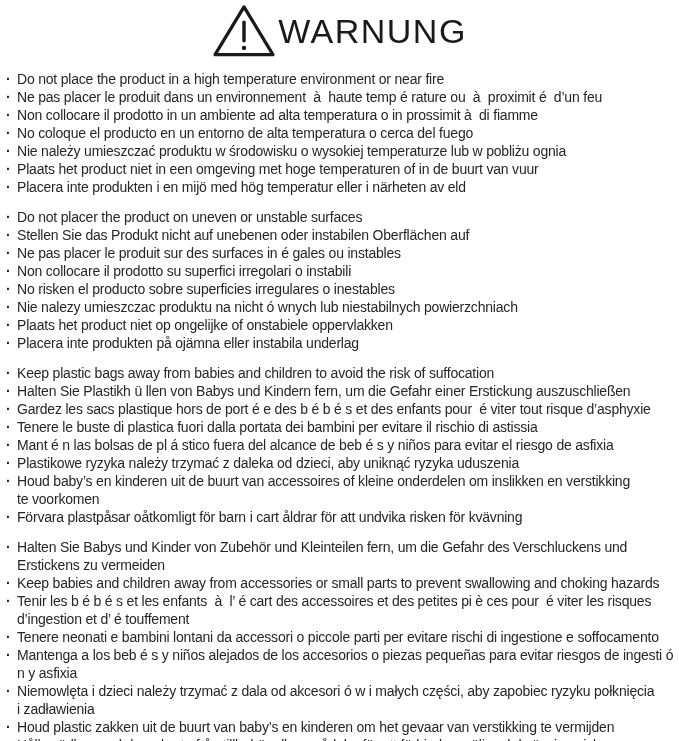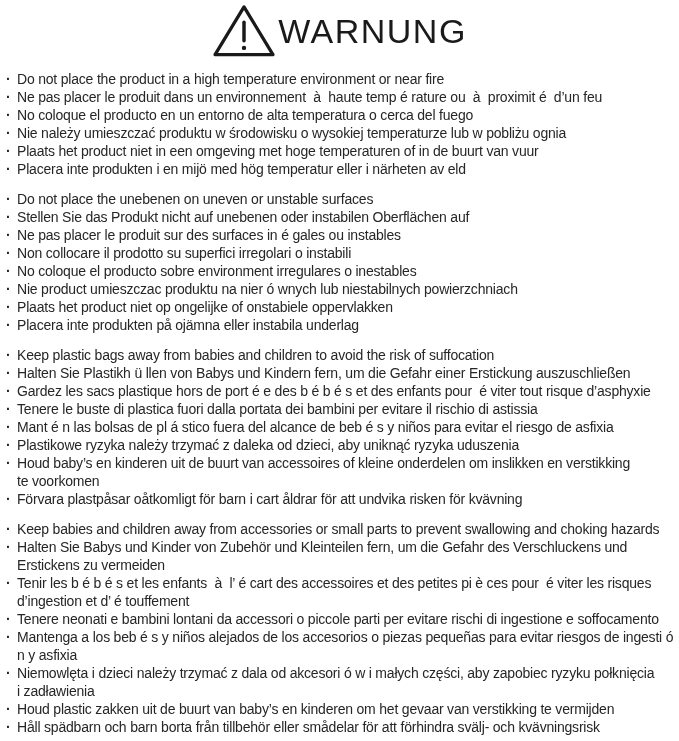--- a/index.html
+++ b/index.html
@@ -62,35 +62,36 @@
         <circle cx="33" cy="45.5" r="2.3" fill="#1a1a1a"></circle>
       </svg>
     </span>
     <span class="title">WARNUNG</span>
   </div>
 
   <section>
     <ul class="warn-list">
       <li>Do not place the product in a high temperature environment or near fire</li>
       <li>Ne pas placer le produit dans un environnement  à  haute temp é rature ou  à  proximit é  d’un feu</li>
+      <li>Non collocare il prodotto in un ambiente ad alta temperatura o in prossimit à  di fiamme</li>
       <li>No coloque el producto en un entorno de alta temperatura o cerca del fuego</li>
       <li>Nie należy umieszczać produktu w środowisku o wysokiej temperaturze lub w pobliżu ognia</li>
       <li>Plaats het product niet in een omgeving met hoge temperaturen of in de buurt van vuur</li>
       <li>Placera inte produkten i en mijö med hög temperatur eller i närheten av eld</li>
     </ul>
   </section>
 
   <section>
     <ul class="warn-list">
-      <li>Do not place the unebenen on uneven or unstable surfaces</li>
+      <li>Do not placer the product on uneven or unstable surfaces</li>
       <li>Stellen Sie das Produkt nicht auf unebenen oder instabilen Oberflächen auf</li>
       <li>Ne pas placer le produit sur des surfaces in é gales ou instables</li>
       <li>Non collocare il prodotto su superfici irregolari o instabili</li>
-      <li>No coloque el producto sobre environment irregulares o inestables</li>
-      <li>Nie product umieszczac produktu na nier ó wnych lub niestabilnych powierzchniach</li>
+      <li>No risken el producto sobre superficies irregulares o inestables</li>
+      <li>Nie nalezy umieszczac produktu na nicht ó wnych lub niestabilnych powierzchniach</li>
       <li>Plaats het product niet op ongelijke of onstabiele oppervlakken</li>
       <li>Placera inte produkten på ojämna eller instabila underlag</li>
     </ul>
   </section>
 
   <section>
     <ul class="warn-list">
       <li>Keep plastic bags away from babies and children to avoid the risk of suffocation</li>
       <li>Halten Sie Plastikh ü llen von Babys und Kindern fern, um die Gefahr einer Erstickung auszuschließen</li>
       <li>Gardez les sacs plastique hors de port é e des b é b é s et des enfants pour  é viter tout risque d’asphyxie</li>
@@ -98,23 +99,23 @@
       <li>Mant é n las bolsas de pl á stico fuera del alcance de beb é s y niños para evitar el riesgo de asfixia</li>
       <li>Plastikowe ryzyka należy trzymać z daleka od dzieci, aby uniknąć ryzyka uduszenia</li>
       <li>Houd baby’s en kinderen uit de buurt van accessoires of kleine onderdelen om inslikken en verstikking
 te voorkomen</li>
       <li>Förvara plastpåsar oåtkomligt för barn i cart åldrar för att undvika risken för kvävning</li>
     </ul>
   </section>
 
   <section>
     <ul class="warn-list">
-      <li>Keep babies and children away from accessories or small parts to prevent swallowing and choking hazards</li>
       <li>Halten Sie Babys und Kinder von Zubehör und Kleinteilen fern, um die Gefahr des Verschluckens und
 Erstickens zu vermeiden</li>
+      <li>Keep babies and children away from accessories or small parts to prevent swallowing and choking hazards</li>
       <li>Tenir les b é b é s et les enfants  à  l’ é cart des accessoires et des petites pi è ces pour  é viter les risques
 d’ingestion et d’ é touffement</li>
       <li>Tenere neonati e bambini lontani da accessori o piccole parti per evitare rischi di ingestione e soffocamento</li>
       <li>Mantenga a los beb é s y niños alejados de los accesorios o piezas pequeñas para evitar riesgos de ingesti ó
 n y asfixia</li>
       <li>Niemowlęta i dzieci należy trzymać z dala od akcesori ó w i małych części, aby zapobiec ryzyku połknięcia
 i zadławienia</li>
       <li>Houd plastic zakken uit de buurt van baby’s en kinderen om het gevaar van verstikking te vermijden</li>
       <li>Håll spädbarn och barn borta från tillbehör eller smådelar för att förhindra svälj- och kvävningsrisk</li>
     </ul>

